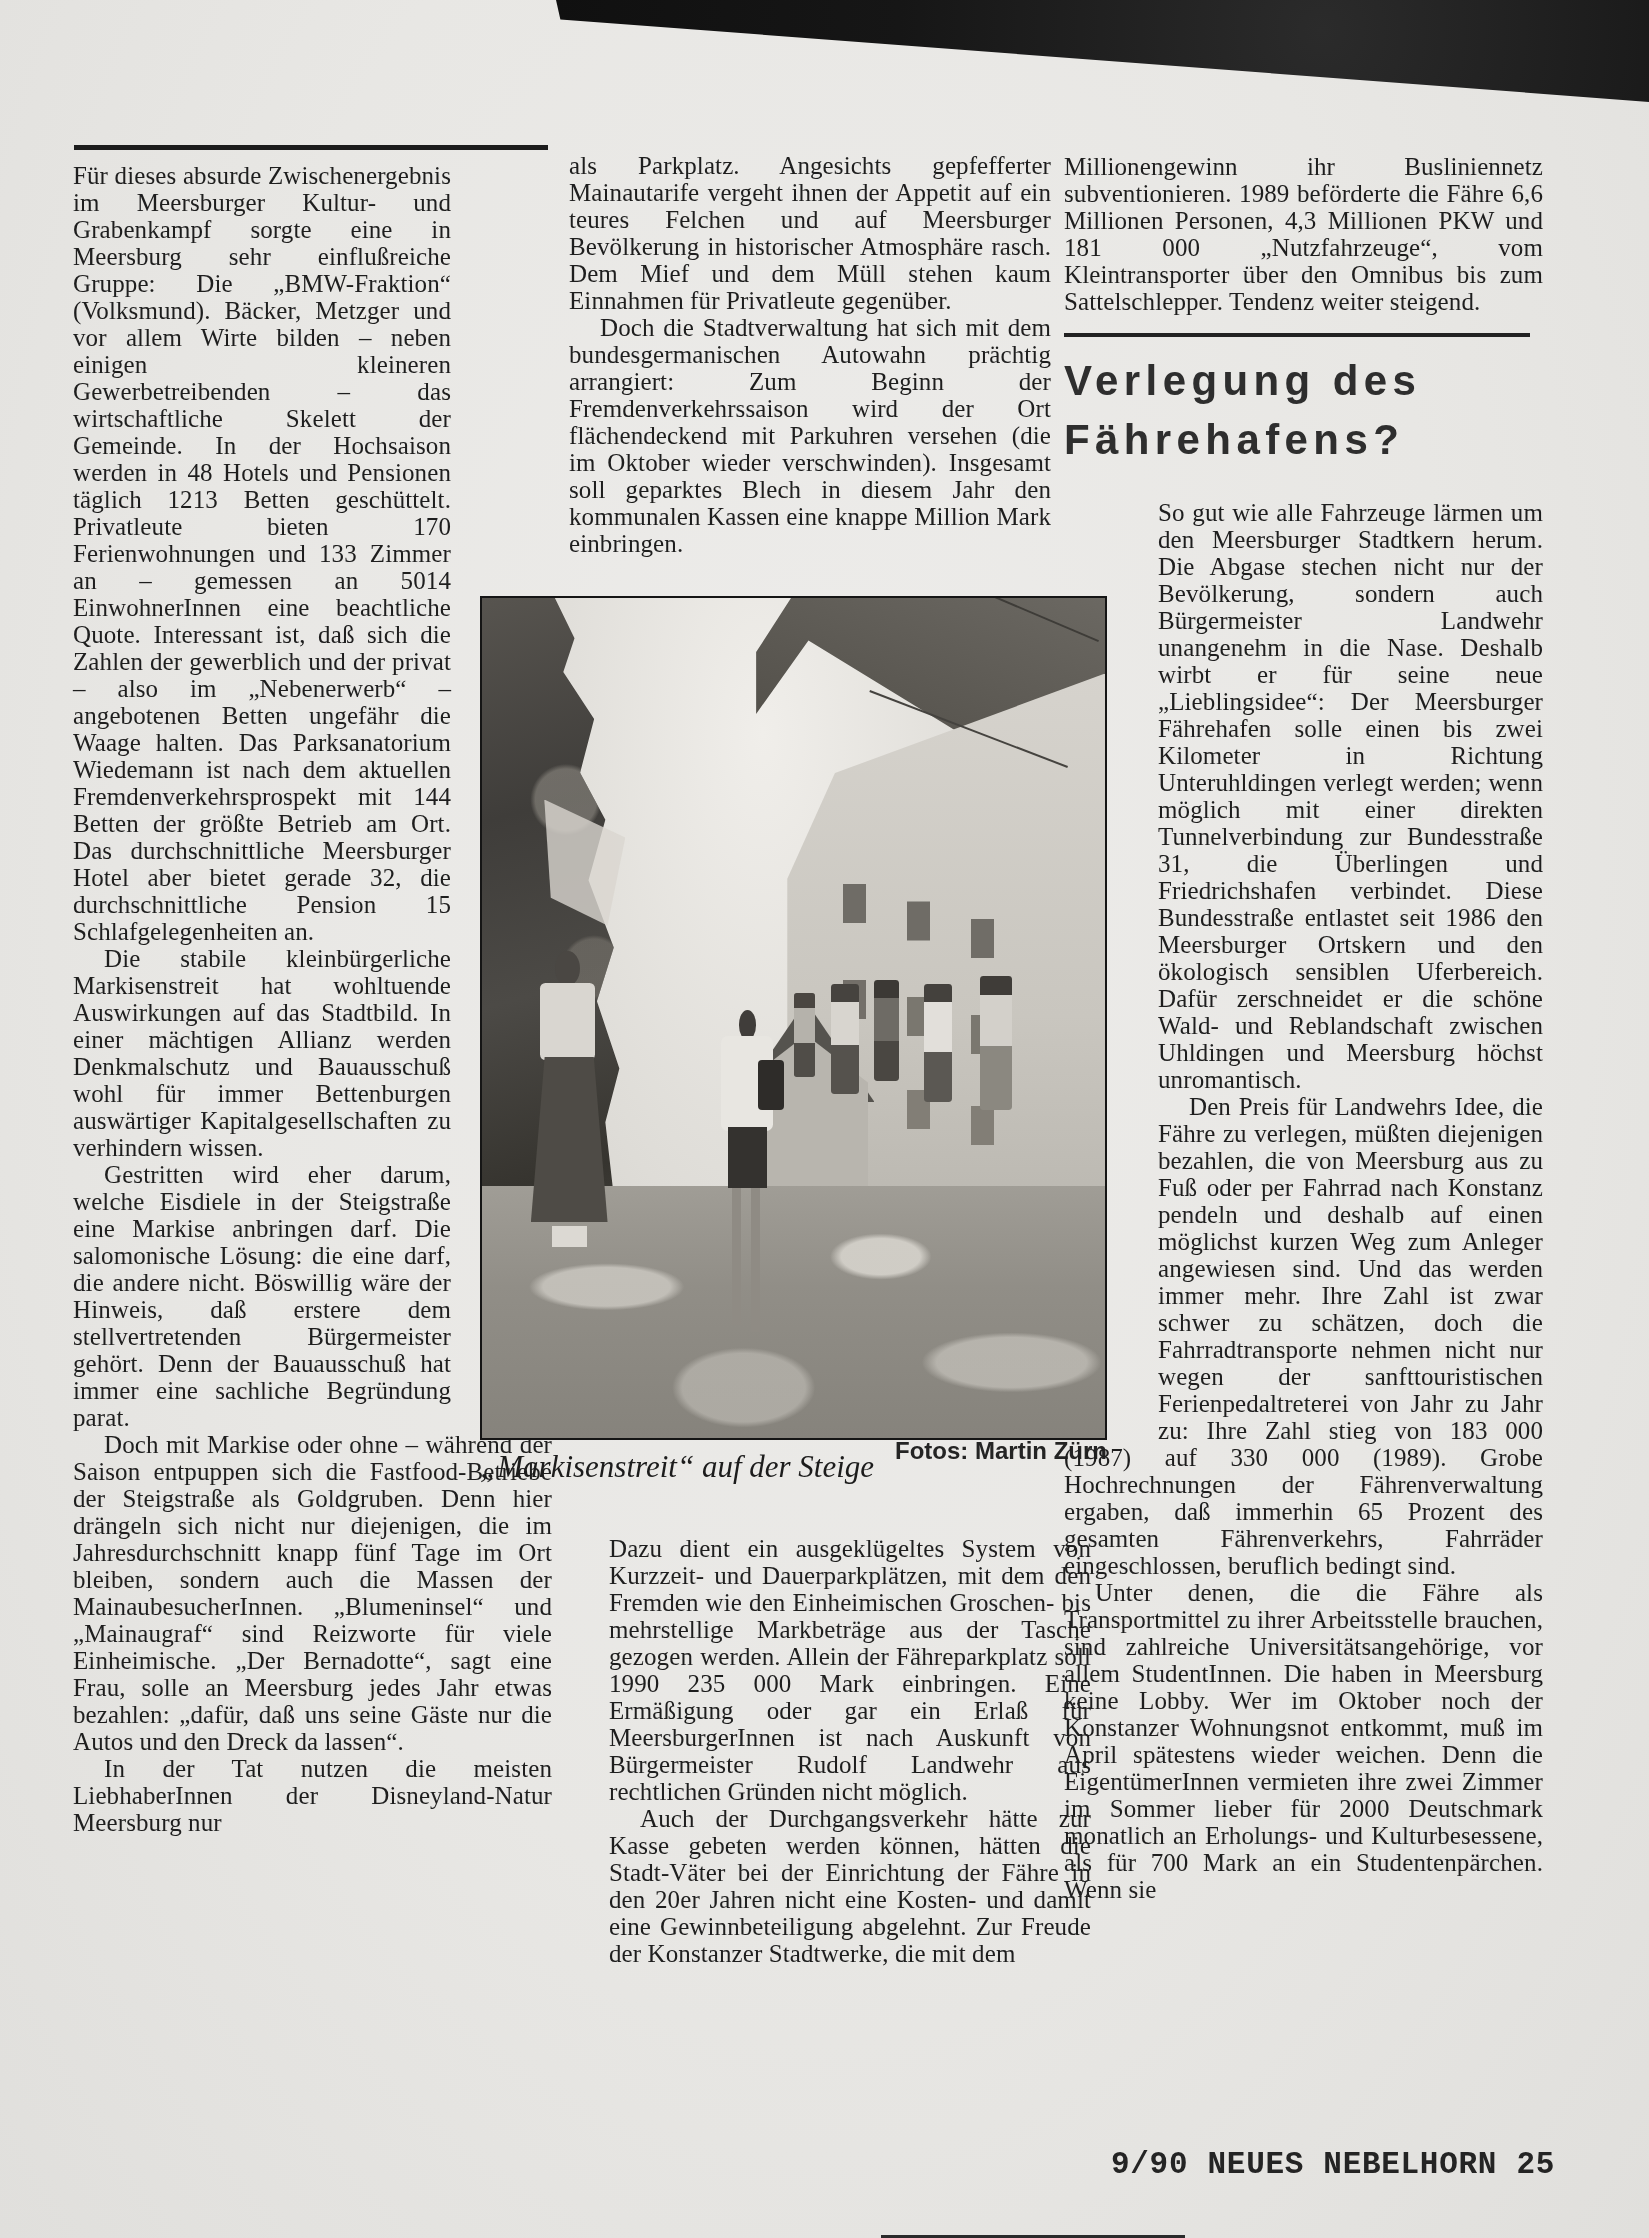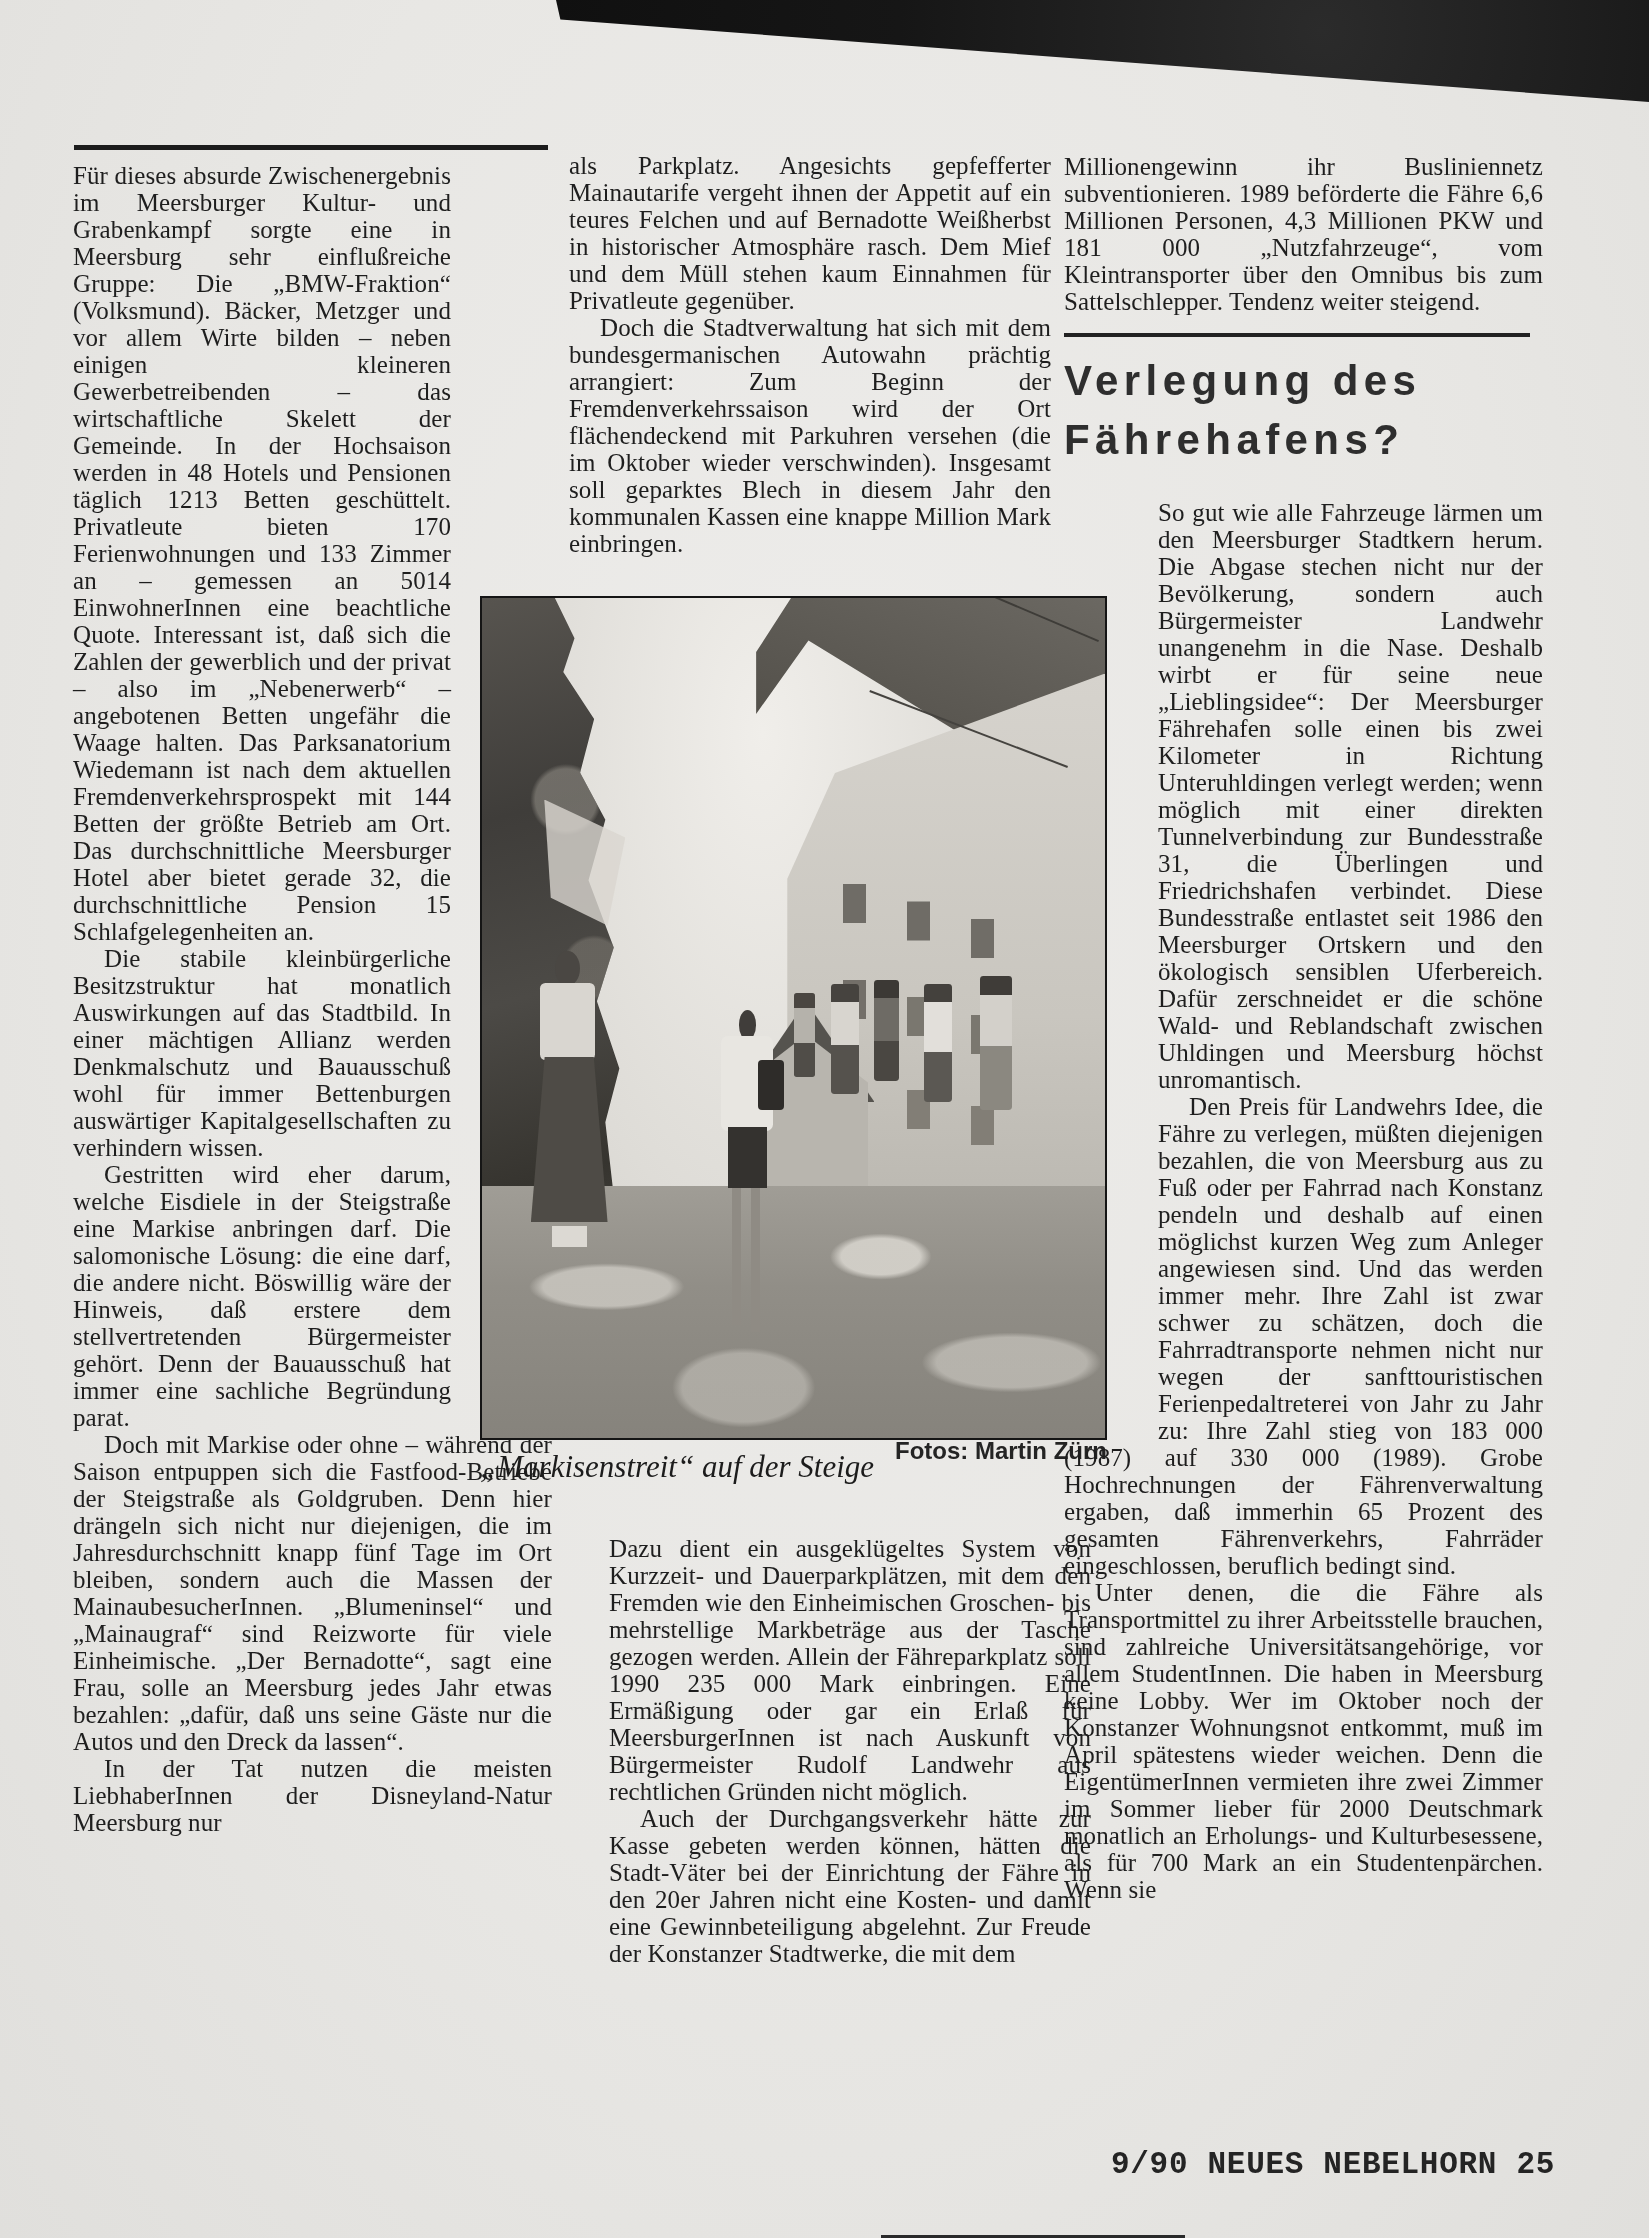--- a/index.html
+++ b/index.html
@@ -134,29 +134,29 @@
 
 <div class="page">
 
   <div class="scan-bar"></div>
 
   <div class="col1">
     <div class="rule"></div>
     <div class="body-text">
       <div class="spacer-right"></div>
       <p>Für dieses absurde Zwischenergebnis im Meersburger Kultur- und Grabenkampf sorgte eine in Meersburg sehr einflußreiche Gruppe: Die „BMW-Fraktion“ (Volksmund). Bäcker, Metzger und vor allem Wirte bilden – neben einigen kleineren Gewerbetreibenden – das wirtschaftliche Skelett der Gemeinde. In der Hochsaison werden in 48 Hotels und Pensionen täglich 1213 Betten geschüttelt. Privatleute bieten 170 Ferienwohnungen und 133 Zimmer an – gemessen an 5014 EinwohnerInnen eine beachtliche Quote. Interessant ist, daß sich die Zahlen der gewerblich und der privat – also im „Nebenerwerb“ – angebotenen Betten ungefähr die Waage halten. Das Parksanatorium Wiedemann ist nach dem aktuellen Fremdenverkehrsprospekt mit 144 Betten der größte Betrieb am Ort. Das durchschnittliche Meersburger Hotel aber bietet gerade 32, die durchschnittliche Pension 15 Schlafgelegenheiten an.</p>
-      <p class="ind">Die stabile kleinbürgerliche Besitzstruktur hat monatlich Auswirkungen auf das Stadtbild. In einer mächtigen Allianz werden Denkmalschutz und Bauausschuß wohl für immer Bettenburgen auswärtiger Kapitalgesellschaften zu verhindern wissen.</p>
+      <p class="ind">Die stabile kleinbürgerliche Markisenstreit hat wohltuende Auswirkungen auf das Stadtbild. In einer mächtigen Allianz werden Denkmalschutz und Bauausschuß wohl für immer Bettenburgen auswärtiger Kapitalgesellschaften zu verhindern wissen.</p>
       <p class="ind">Gestritten wird eher darum, welche Eisdiele in der Steigstraße eine Markise anbringen darf. Die salomonische Lösung: die eine darf, die andere nicht. Böswillig wäre der Hinweis, daß erstere dem stellvertretenden Bürgermeister gehört. Denn der Bauausschuß hat immer eine sachliche Begründung parat.</p>
       <p class="ind">Doch mit Markise oder ohne – während der Saison entpuppen sich die Fastfood-Betriebe der Steigstraße als Goldgruben. Denn hier drängeln sich nicht nur diejenigen, die im Jahresdurchschnitt knapp fünf Tage im Ort bleiben, sondern auch die Massen der MainaubesucherInnen. „Blumeninsel“ und „Mainaugraf“ sind Reizworte für viele Einheimische. „Der Bernadotte“, sagt eine Frau, solle an Meersburg jedes Jahr etwas bezahlen: „dafür, daß uns seine Gäste nur die Autos und den Dreck da lassen“.</p>
       <p class="ind">In der Tat nutzen die meisten LiebhaberInnen der Disneyland-Natur Meersburg nur</p>
     </div>
   </div>
 
   <div class="col2top body-text">
-    <p>als Parkplatz. Angesichts gepfefferter Mainautarife vergeht ihnen der Appetit auf ein teures Felchen und auf Bernadotte Weißherbst in historischer Atmosphäre rasch. Dem Mief und dem Müll stehen kaum Einnahmen für Privatleute gegenüber.</p>
+    <p>als Parkplatz. Angesichts gepfefferter Mainautarife vergeht ihnen der Appetit auf ein teures Felchen und auf Meersburger Bevölkerung in historischer Atmosphäre rasch. Dem Mief und dem Müll stehen kaum Einnahmen für Privatleute gegenüber.</p>
     <p class="ind">Doch die Stadtverwaltung hat sich mit dem bundesgermanischen Autowahn prächtig arrangiert: Zum Beginn der Fremdenverkehrssaison wird der Ort flächendeckend mit Parkuhren versehen (die im Oktober wieder verschwinden). Insgesamt soll geparktes Blech in diesem Jahr den kommunalen Kassen eine knappe Million Mark einbringen.</p>
   </div>
 
   <div class="photo">
     <div class="ph-left"></div>
     <div class="ph-leftlight"></div>
     <div class="ph-roof"></div>
     <div class="ph-wall"></div>
     <div class="ph-windows"></div>
     <div class="ph-wire1"></div>

